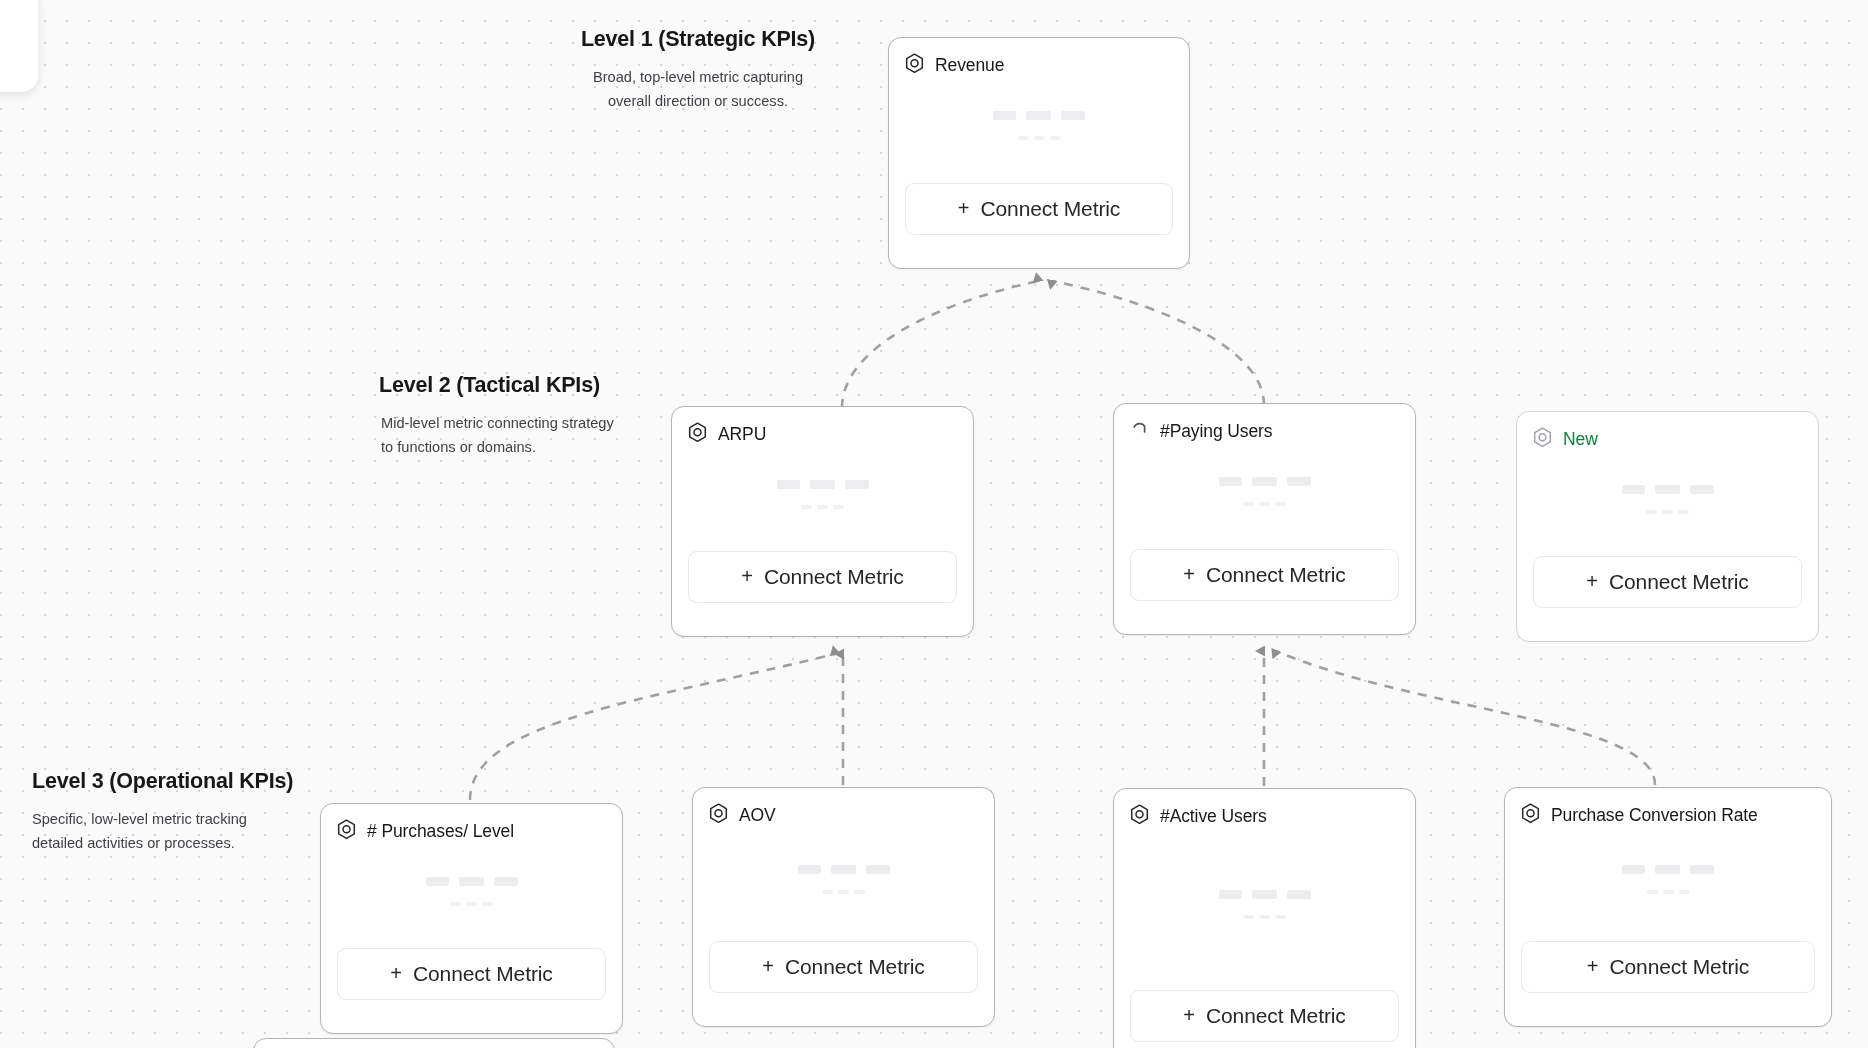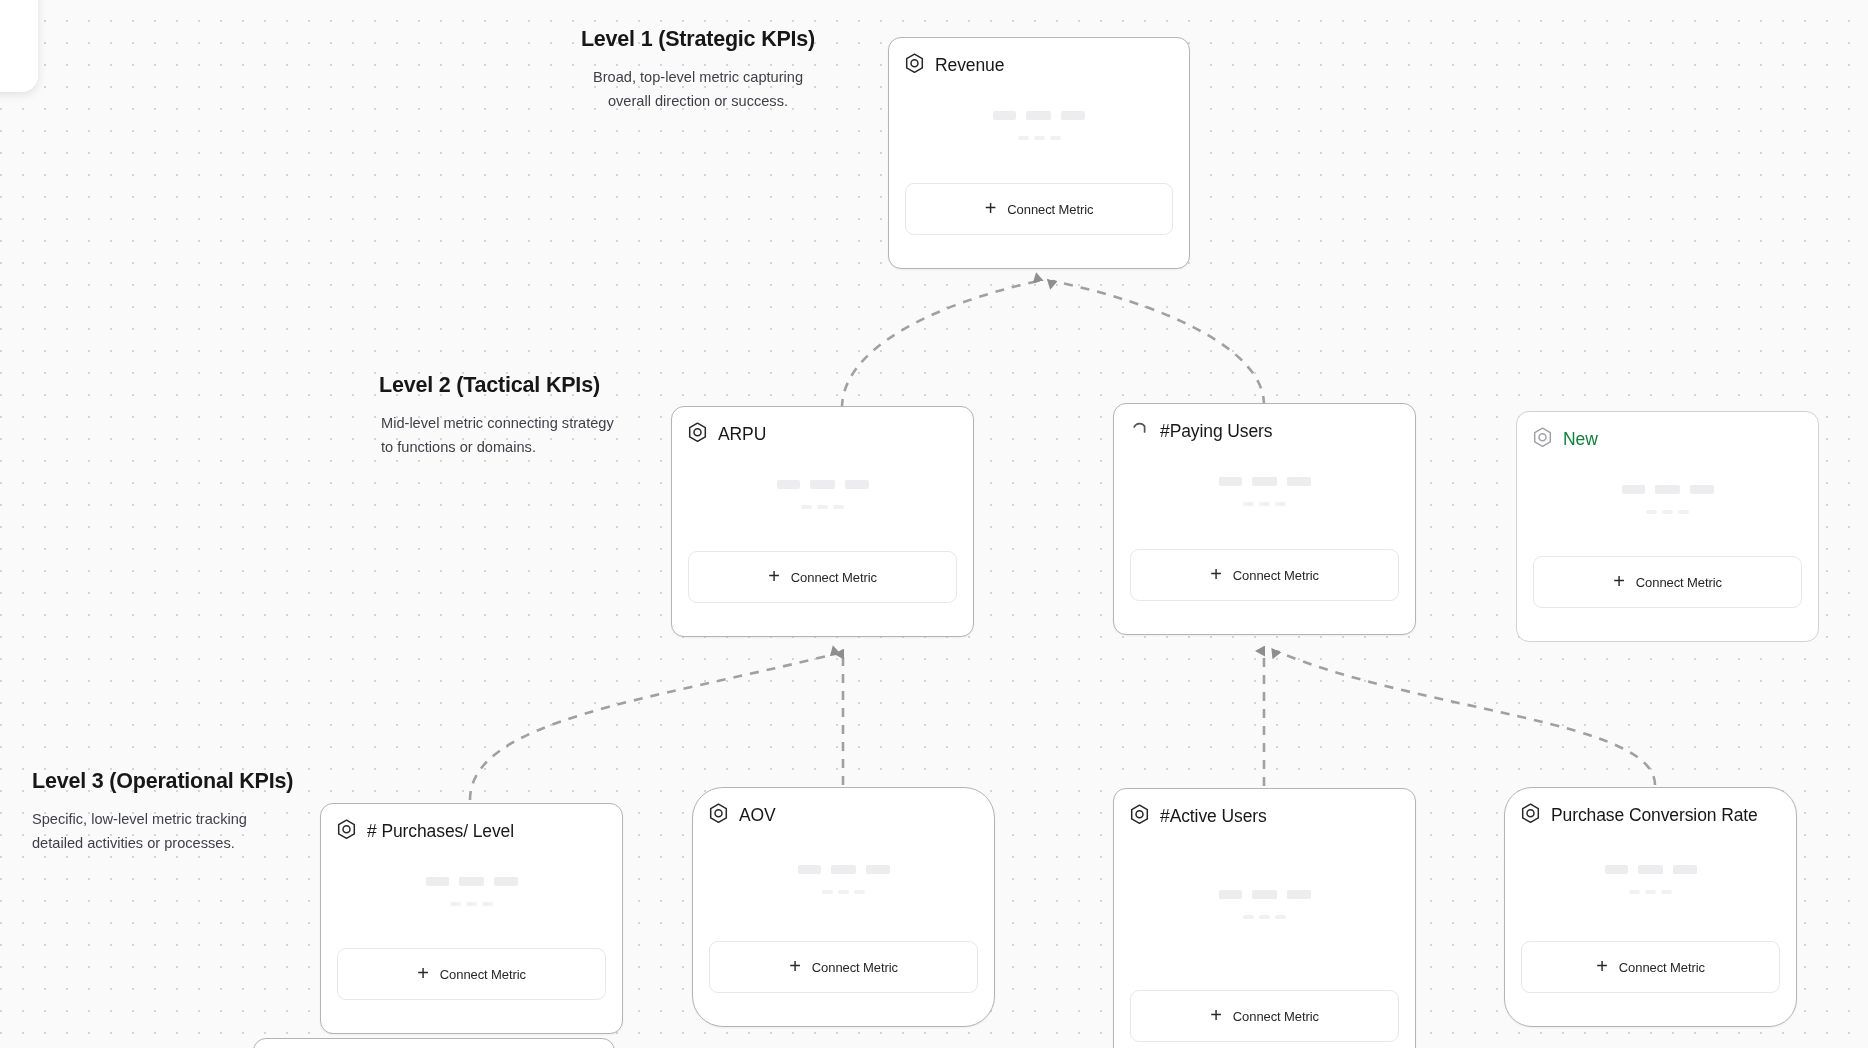--- a/index.html
+++ b/index.html
@@ -128,21 +128,21 @@
   }
   .connect-plus {
     font-size: 20px;
     line-height: 1;
     color: #27272a;
     font-weight: 400;
     position: relative;
     top: -1px;
   }
   .connect-label {
-    font-size: 13px;
+    font-size: 21px;
     color: #27272a;
     font-weight: 500;
     letter-spacing: -0.1px;
     text-align: center;
   }
   .card.ghost .connect-plus,
   .card.ghost .connect-label { color: #27272a; }
 
   
   .card-stub {
@@ -343,21 +343,21 @@
         <span class="skel"></span>
         <span class="skel"></span>
       </div>
     </div>
     <button class="connect-btn">
       <span class="connect-plus">+</span>
       <span class="connect-label">Connect Metric</span>
     </button>
   </div>
 
-  <div class="card" id="card-aov" style="left:692px; top:787px; width:303px; height:240px;border-radius:31px;">
+  <div class="card" id="card-aov" style="left:692px; top:787px; width:303px; height:240px;">
     <div class="card-head">
       <span class="hex-icon">
         <svg width="19" height="21" viewBox="0 0 19 21" xmlns="http://www.w3.org/2000/svg">
           <path d="M9.5 1.2 L17.3 5.6 L17.3 14.9 L9.5 19.3 L1.7 14.9 L1.7 5.6 Z" fill="none" stroke="#27272a" stroke-width="1.5" stroke-linejoin="round"></path>
           <circle cx="9.5" cy="10.25" r="3.5" fill="none" stroke="#27272a" stroke-width="1.5"></circle>
         </svg>
       </span>
       <span class="card-title">AOV</span>
     </div>
     <div class="card-body">
@@ -399,21 +399,21 @@
         <span class="skel"></span>
         <span class="skel"></span>
       </div>
     </div>
     <button class="connect-btn">
       <span class="connect-plus">+</span>
       <span class="connect-label">Connect Metric</span>
     </button>
   </div>
 
-  <div class="card" id="card-pcr" style="left:1504px; top:787px; width:293px; height:240px;border-radius:28px;">
+  <div class="card" id="card-pcr" style="left:1504px; top:787px; width:328px; height:240px;">
     <div class="card-head">
       <span class="hex-icon">
         <svg width="19" height="21" viewBox="0 0 19 21" xmlns="http://www.w3.org/2000/svg">
           <path d="M9.5 1.2 L17.3 5.6 L17.3 14.9 L9.5 19.3 L1.7 14.9 L1.7 5.6 Z" fill="none" stroke="#27272a" stroke-width="1.5" stroke-linejoin="round"></path>
           <circle cx="9.5" cy="10.25" r="3.5" fill="none" stroke="#27272a" stroke-width="1.5"></circle>
         </svg>
       </span>
       <span class="card-title">Purchase Conversion Rate</span>
     </div>
     <div class="card-body">

